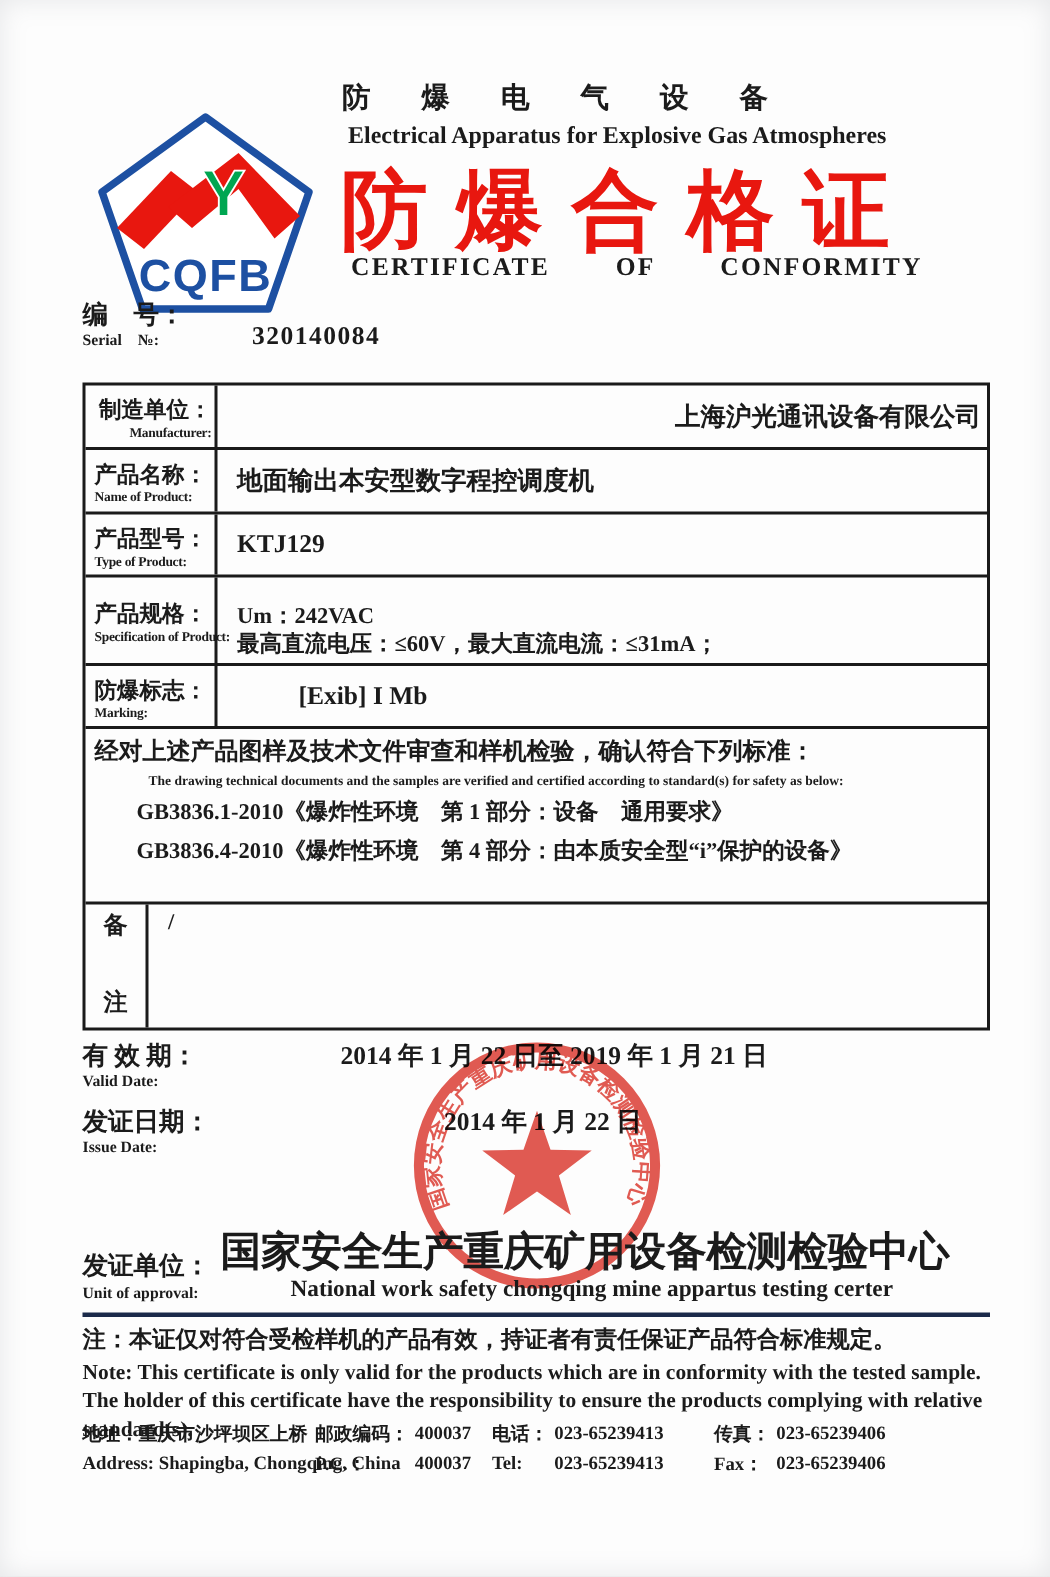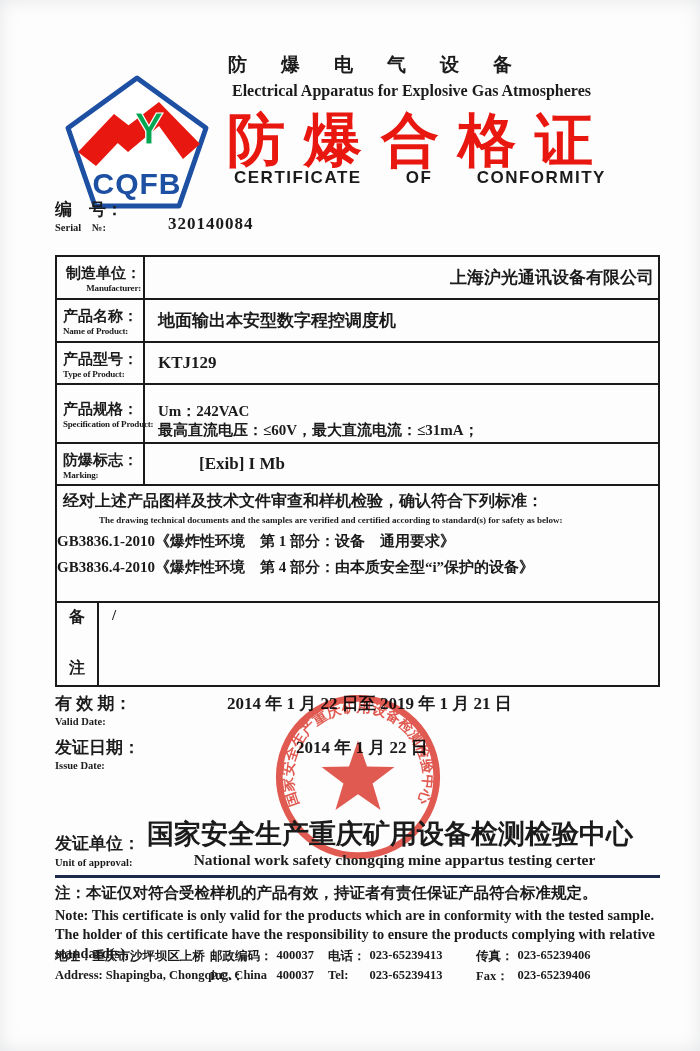--- a/index.html
+++ b/index.html
@@ -22,21 +22,21 @@
   }
   .abs{position:absolute;}
 
   
   .logo{left:62px;top:72px;width:150px;height:140px;}
   .hdr-cn{left:228px;top:52px;width:360px;font-size:19px;font-weight:bold;
           letter-spacing:34px;white-space:nowrap;font-family:var(--serif);}
   .hdr-en{left:232px;top:82px;width:360px;font-size:16px;font-weight:bold;white-space:nowrap;}
   .cert-cn{left:227px;top:102px;font-size:58px;font-weight:bold;color:var(--red);
            letter-spacing:19px;white-space:nowrap;font-family:var(--sans);}
-  .cert-en{left:234px;top:168px;font-size:17px;font-weight:bold;font-family:Liberation Sans, sans-serif;
+  .cert-en{left:234px;top:168px;font-size:17px;font-weight:bold;font-family:Liberation Serif, serif;
            letter-spacing:1.5px;word-spacing:38px;white-space:nowrap;}
 
   
   .serial-cn{left:55px;top:198px;font-size:17px;font-weight:bold;}
   .serial-en{left:55px;top:222px;font-size:10.5px;font-weight:bold;word-spacing:8px;}
   .serial-val{left:168px;top:214px;font-size:17px;font-weight:bold;letter-spacing:1px;}
 
   
   .cert-table{left:55px;top:255px;width:605px;border:2px solid #1a1a1a;box-sizing:border-box;}
   .trow{display:flex;border-bottom:2px solid #1a1a1a;box-sizing:border-box;}
@@ -46,21 +46,21 @@
   .tlabel .cn{font-size:15px;font-weight:bold;white-space:nowrap;}
   .tlabel .en{font-size:9px;font-weight:bold;white-space:nowrap;letter-spacing:-.2px;}
   .tvalue{flex:1;display:flex;flex-direction:column;justify-content:center;
           padding:2px 4px 2px 13px;font-size:17px;font-weight:bold;}
   .r1{height:43px;text-align:right;}.r2{height:43px;}.r3{height:42px;}
   .r4{height:59px;}.r4 .tvalue{font-size:15px;line-height:19px;justify-content:flex-end;}
   .r5{height:42px;gap:41px;}
   .r-std{height:117px;flex-direction:column;padding:5px 8px 0 0;}
   .std-head{font-size:16px;font-weight:bold;padding-left:6px;white-space:nowrap;}
   .std-en{font-size:9px;font-weight:bold;padding-left:42px;margin-top:3px;white-space:nowrap;}
-  .std-item{font-size:15px;font-weight:bold;margin-top:7px;white-space:nowrap;}
+  .std-item{font-size:15px;font-weight:bold;padding-left:34px;margin-top:7px;white-space:nowrap;}
   .r-remark{height:82px;}
   .r-remark .tlabel{width:42px;flex:0 0 42px;justify-content:space-between;
                     padding:4px 0 6px 0;align-items:center;}
   .r-remark .tlabel span{font-size:16px;font-weight:bold;}
   .r-remark .tvalue{justify-content:flex-start;padding-top:4px;font-size:15px;}
 
   
   .vd-cn{left:55px;top:692px;font-size:17px;font-weight:bold;}
   .vd-en{left:55px;top:716px;font-size:10.5px;font-weight:bold;}
   .vd-val{left:227px;top:692px;font-size:17px;font-weight:bold;white-space:nowrap;}

